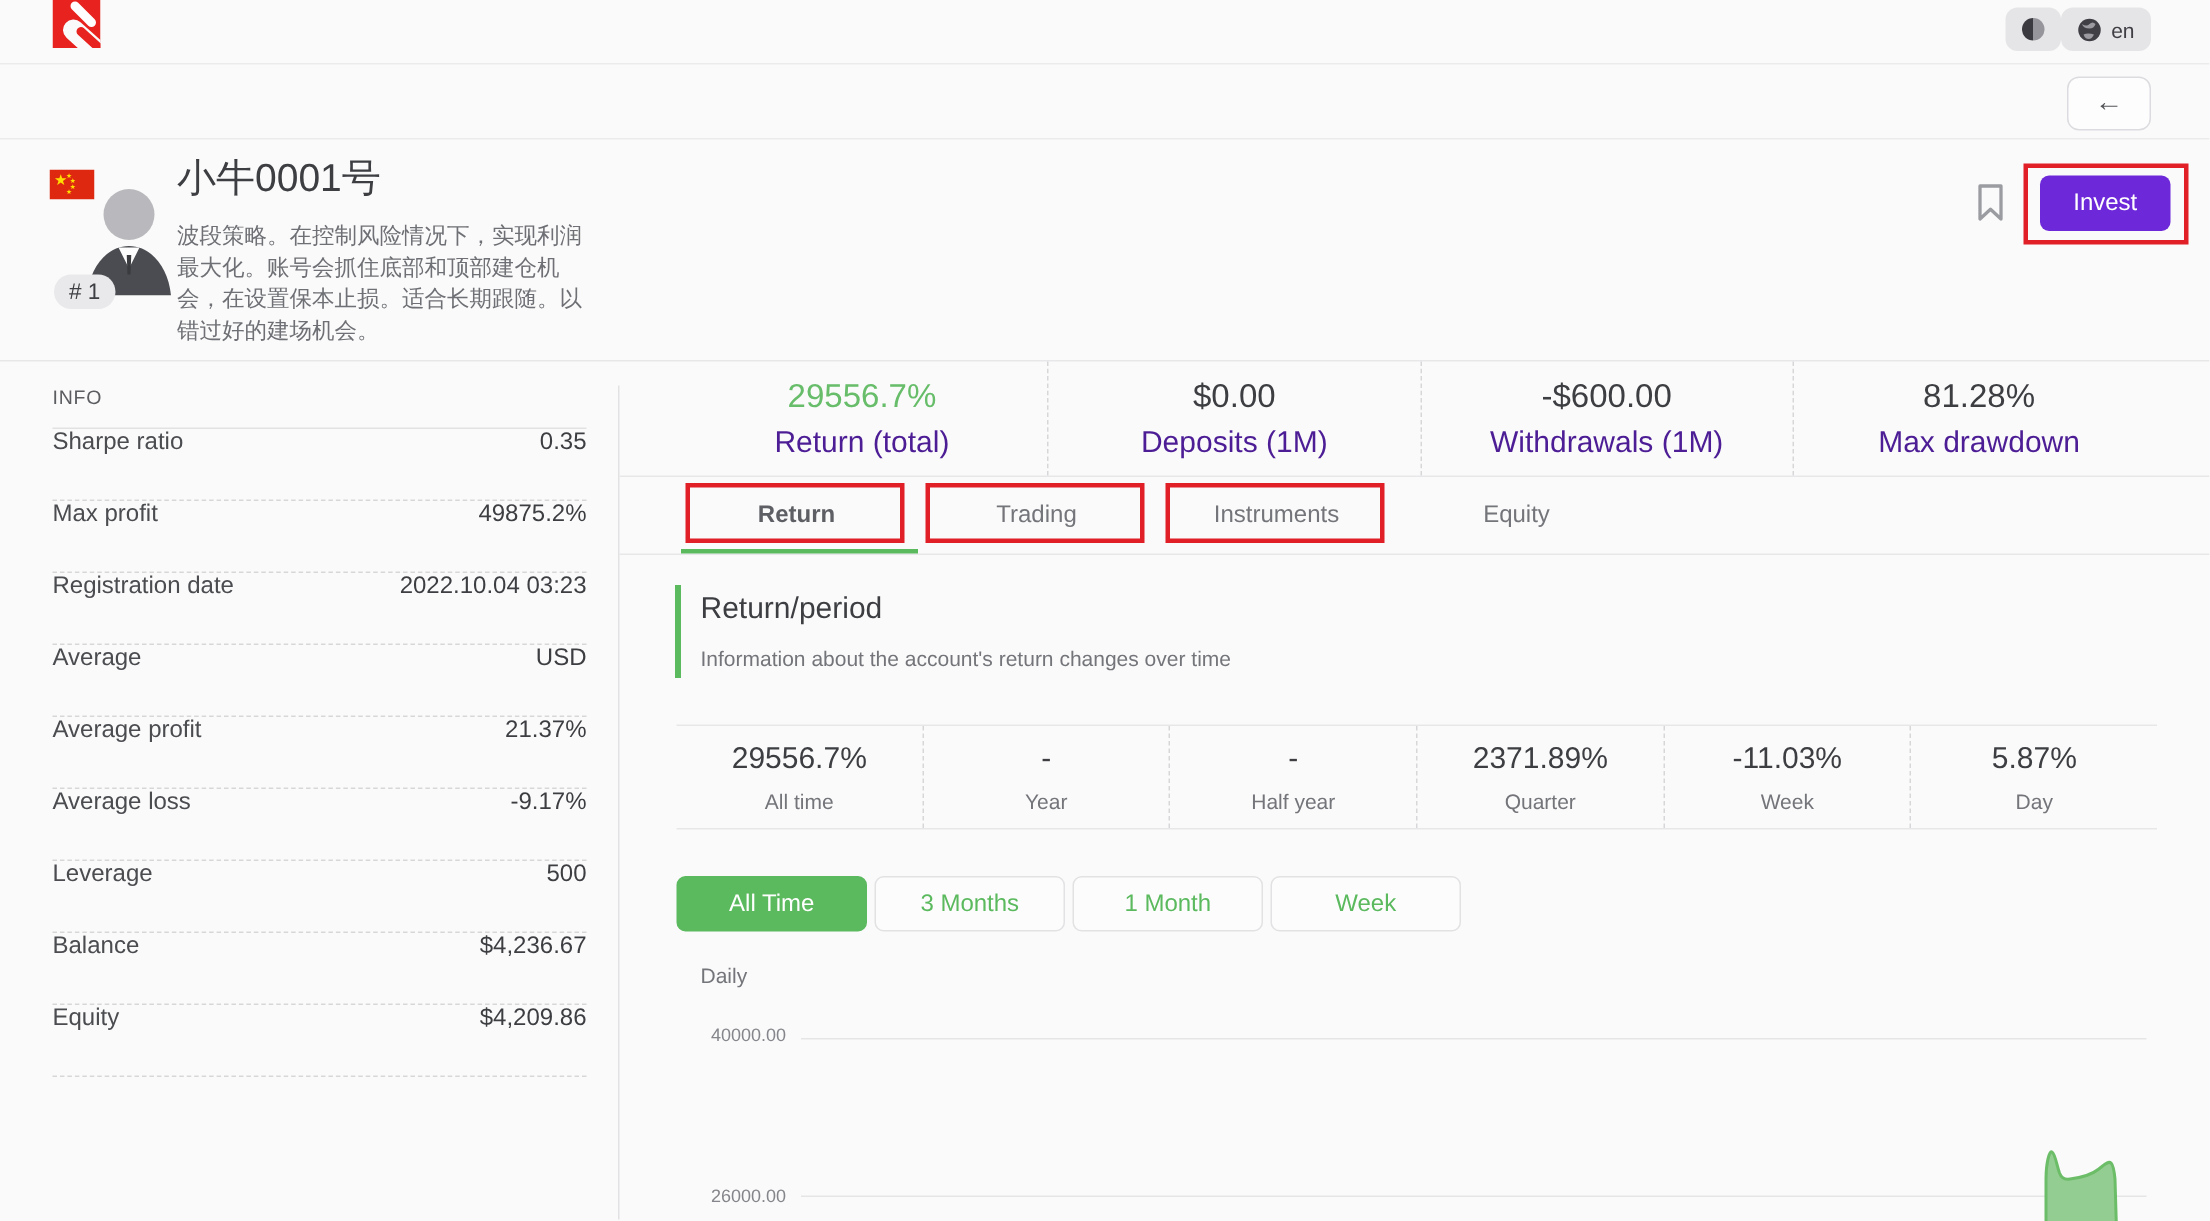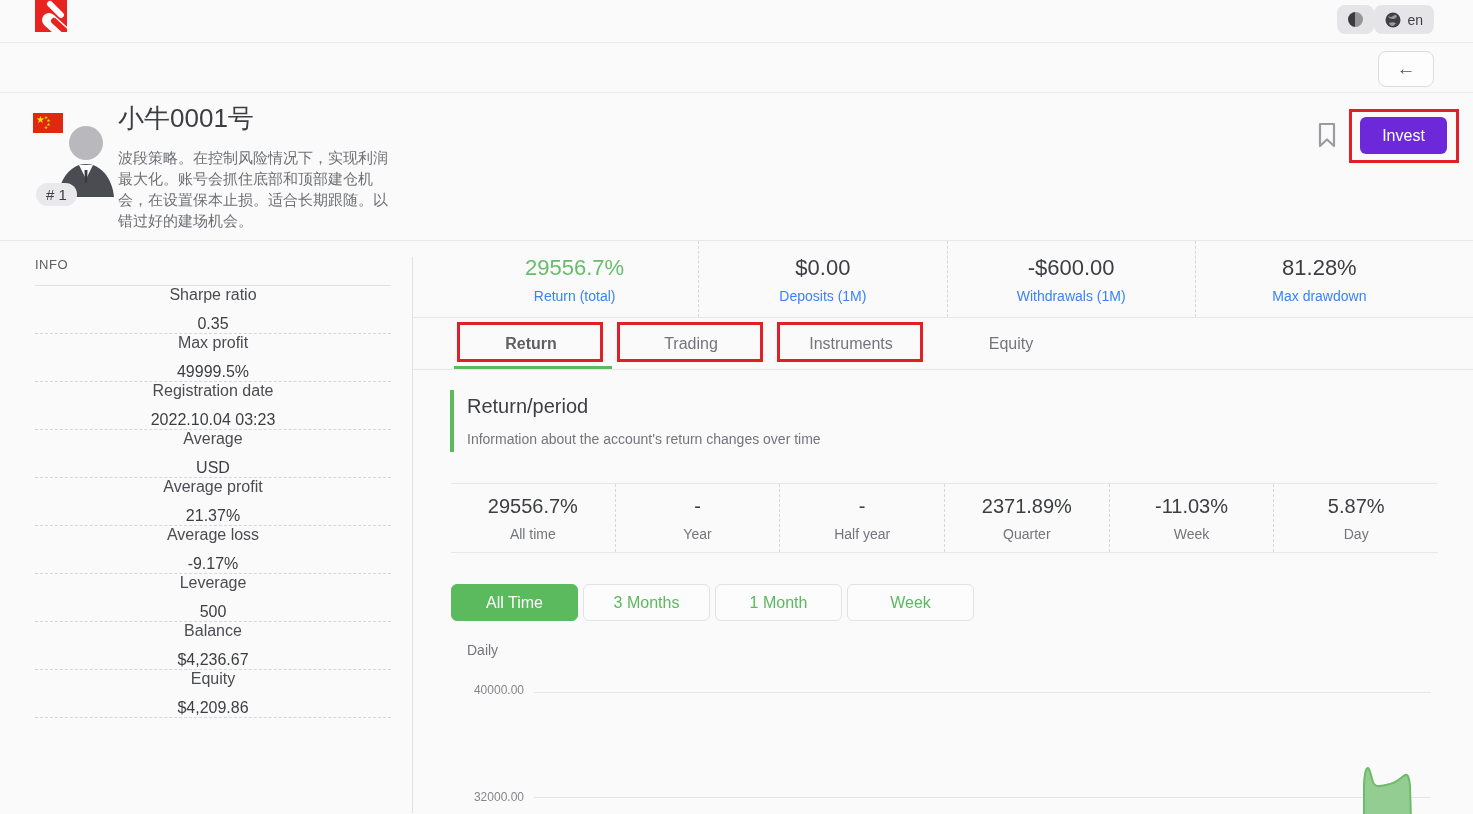--- a/index.html
+++ b/index.html
@@ -29,33 +29,33 @@
   .bookmark { position:absolute; left:1317px; top:29px; cursor:pointer; }
   .invest-annotation { position:absolute; left:1349px; top:16px; width:110px; height:54px; border:3px solid #e01f26; }
   .invest-btn { position:absolute; left:8px; top:5px; width:87px; height:37px; background:#6d28d9; border:none; border-radius:6px; color:#fff; font-size:16px; font-family:"Liberation Sans",sans-serif; cursor:pointer; }
 
   
   .content { position:relative; height:572px; }
   .v-divider { position:absolute; left:412px; top:16px; bottom:0; width:1px; background:#e2e2e4; }
 
   .sidebar { position:absolute; left:0; top:0; width:412px; height:100%; padding:16px 21px 0 35px; }
   .info-title { font-size:13px; letter-spacing:.5px; color:#5c5d61; padding-bottom:13px; border-bottom:1px solid #e2e2e4; }
-  .info-row { display:flex; justify-content:space-between; align-items:center; height:48px; border-bottom:1px dashed #d7d7da; font-size:16px;flex-direction:column; }
+  .info-row { display:flex; justify-content:space-between; height:48px; border-bottom:1px dashed #d7d7da; font-size:16px; }
   .info-row .lbl { color:#4b4c50; }
   .info-row .val { color:#3d3e42; }
 
   .main { position:absolute; left:413px; top:0; width:1060px; height:100%; }
 
   
   .summary { display:flex; height:76px; margin:0 30px 0 38px; border-bottom:0; }
   .summary-col { flex:1; display:flex; flex-direction:column; align-items:center; justify-content:center; gap:7px; border-left:1px dashed #d7d7da; }
   .summary-col:first-child { border-left:none; }
   .summary-val { font-size:22px; color:#3d3e42; }
   .summary-val.green { color:#67bd6a; }
-  .summary-lbl { font-size:14px; color:#3b82f6; }
+  .summary-lbl { font-size:20px; color:#4c1d95; }
   .summary-border { height:1px; background:#e7e7e9; }
 
   
   .tabs { position:relative; display:flex; height:52px; padding-left:38px; border-bottom:1px solid #e7e7e9; }
   .tab { position:relative; width:160px; display:flex; align-items:center; justify-content:center; font-size:16px; color:#74757a; cursor:pointer; }
   .tab.active { color:#5e5f64;font-weight:bold; }
   .tab.active .tab-underline { position:absolute; left:3px; right:-1px; bottom:0; height:3px; background:#5bb95e; }
   .tab .annotation { position:absolute; left:6px; right:8px; top:4px; bottom:7px; border:3px solid #e01f26; pointer-events:none; }
 
   
@@ -148,21 +148,21 @@
     <div class="v-divider"></div>
 
     <aside class="sidebar">
       <div class="info-title">INFO</div>
       <div class="info-row">
         <span class="lbl">Sharpe ratio</span>
         <span class="val">0.35</span>
       </div>
       <div class="info-row">
         <span class="lbl">Max profit</span>
-        <span class="val">49999.5%</span>
+        <span class="val">49875.2%</span>
       </div>
       <div class="info-row">
         <span class="lbl">Registration date</span>
         <span class="val">2022.10.04 03:23</span>
       </div>
       <div class="info-row">
         <span class="lbl">Average</span>
         <span class="val">USD</span>
       </div>
       <div class="info-row">
@@ -265,21 +265,21 @@
         <button class="range-btn">3 Months</button>
         <button class="range-btn">1 Month</button>
         <button class="range-btn">Week</button>
       </div>
 
       <div class="daily-label">Daily</div>
 
       <div class="chart">
         <div class="ytick" style="top:17px">40000.00</div>
         <div class="gridline" style="top:26px"></div>
-        <div class="ytick" style="top:124px">32000.00</div>
+        <div class="ytick" style="top:124px">26000.00</div>
         <div class="gridline" style="top:131px"></div>
         <svg class="spike" width="62" height="60" viewBox="0 0 62 60">
           <path d="M4,60 L4,26 C4,16 6,7 8,8 C10,9 11,16 13,22 C14.3,25.5 17,26.5 20,26 C28,25 34,23.5 39,19.5 C43,16.5 45.5,13.5 47.5,15.5 C49,17 49.5,21 50,26 L51,60 Z" fill="#94cd91" stroke="#6cbd68" stroke-width="2" stroke-linejoin="round"></path>
         </svg>
       </div>
 
     </div>
   </div>
 </div>
 

